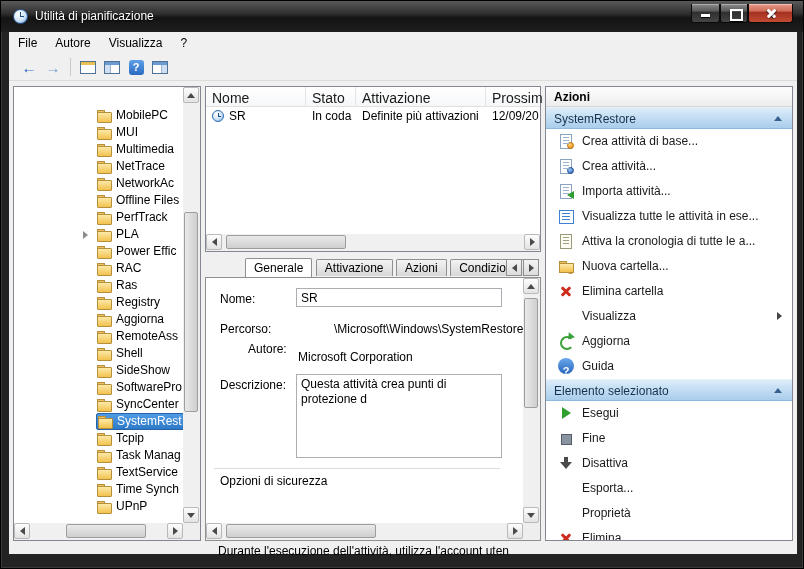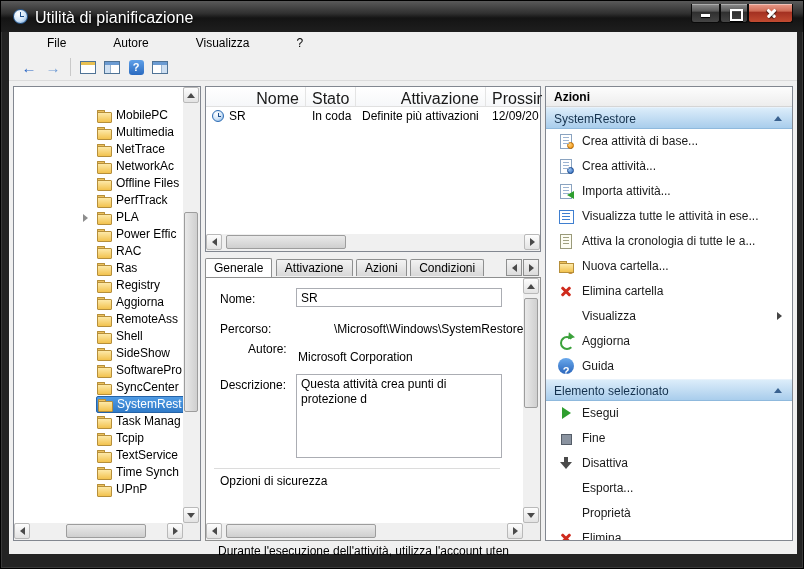--- a/index.html
+++ b/index.html
@@ -10,39 +10,39 @@
             box-shadow:inset 0 0 0 1px rgba(255,255,255,.10); }
 
   
   .titlebar { position:absolute; left:0; top:0; right:0; height:31px;
               background:linear-gradient(#5a5a5a,#303030 40%,#141414 55%,#1e1e1e); }
   .title-icon { position:absolute; left:12px; top:8px; width:15px; height:15px; border-radius:50%;
                 background:radial-gradient(circle at 35% 30%, #fff, #cfe3f7 55%, #5e97d2);
                 border:1px solid #27588f; }
   .title-icon::before { content:""; position:absolute; left:6px; top:2px; width:1px; height:5px; background:#1d4f8c; }
   .title-icon::after  { content:""; position:absolute; left:6px; top:6px; width:4px; height:1px; background:#1d4f8c; }
-  .title-text { position:absolute; left:34px; top:8px; font-size:16px; color:#fff;
+  .title-text { position:absolute; left:34px; top:8px; font-size:12px; color:#fff;
                 text-shadow:0 1px 2px #000; white-space:nowrap; }
   .caption { position:absolute; right:10px; top:0; height:22px; display:flex; }
   .win-btn { height:19px; margin-top:3px; border:1px solid #0a0a0a; border-top:none;
              border-radius:0 0 3px 3px; position:relative;
              background:linear-gradient(#8d8d8d,#585858 40%,#2f2f2f 45%,#454545);
              box-shadow:inset 0 1px 0 rgba(255,255,255,.3); }
   .btn-min { width:29px; } .btn-max { width:28px; }
   .btn-close { width:45px; background:linear-gradient(#e99b8a,#cf6c56 40%,#a33021 45%,#c24b31);
                box-shadow:inset 0 1px 0 rgba(255,255,255,.4); }
   .btn-min::before { content:""; position:absolute; left:9px; bottom:5px; width:9px; height:3px; background:#fff; box-shadow:0 1px 1px #000; }
   .btn-max::before { content:""; position:absolute; left:9px; top:5px; width:9px; height:8px; border:2px solid #fff; box-shadow:0 1px 1px #000; }
   .btn-close::before,.btn-close::after { content:""; position:absolute; left:17px; top:8px; width:11px; height:2.5px; background:#fff; border-radius:1px; box-shadow:0 1px 1px rgba(0,0,0,.6); }
   .btn-close::before { transform:rotate(45deg); } .btn-close::after { transform:rotate(-45deg); }
 
   
   .menubar { position:absolute; left:8px; top:31px; width:788px; height:22px; background:#f0f0f0;
              display:flex; align-items:center; font-size:12px; color:#000; }
-  .menu-item { padding:2px 9px;margin-left:29px; }
+  .menu-item { padding:2px 9px; }
   .toolbar { position:absolute; left:8px; top:53px; width:788px; height:27px; background:#f0f0f0;
              border-bottom:1px solid #dcdcdc; display:flex; align-items:center; padding-left:8px; }
   .tb-btn { width:24px; height:22px; display:flex; align-items:center; justify-content:center; border-radius:2px; }
   .nav-arrow { font-size:15px; font-weight:bold; color:#2a66c4; }
   .nav-fwd { color:#6f9bd4; }
   .tsep { width:1px; height:18px; background:#c9c9c9; margin:0 5px; }
   .tb-win { width:16px; height:13px; border:1px solid #4f7396; background:#fff; position:relative; }
   .tb-win::before { content:""; position:absolute; left:0; right:0; top:0; height:3px; background:#6b9bd2; }
   .tb-win.gold::before { background:#e8c052; }
   .tb-win.left-pane::after  { content:""; position:absolute; left:0; top:3px; bottom:0; width:5px; background:#cfe0f2; border-right:1px solid #9ab4cf; }
@@ -79,37 +79,37 @@
   .tfold::before { content:""; position:absolute; left:0; top:1px; width:6px; height:3px; background:#edc25e;
                    border:1px solid #b68f3a; border-bottom:none; border-radius:1px 1px 0 0; }
   .tfold::after { content:""; position:absolute; left:0; top:3px; width:13px; height:9px;
                   background:linear-gradient(#fde9a8,#f2c24e); border:1px solid #b68f3a; border-radius:1px; }
   .trow.sel .tin { background:linear-gradient(#4f9be4,#2f7ac8); border:1px solid #2463a8; color:#fff; }
 
   
   .task-panel { left:196px; top:5px; width:336px; height:166px; }
   .lv-header { position:absolute; left:0; top:0; right:0; height:20px; display:flex;
                background:linear-gradient(#ffffff,#f6f7f9); border-bottom:1px solid #e0e0e0; }
-  .col-h { border-right:1px solid #e4e4e4; padding:3px 6px; font-size:16px; color:#1a1a1a;
-           white-space:nowrap; overflow:hidden; flex:0 0 auto;text-align:right; }
+  .col-h { border-right:1px solid #e4e4e4; padding:3px 6px; font-size:14px; color:#1a1a1a;
+           white-space:nowrap; overflow:hidden; flex:0 0 auto; }
   .lv-row { position:absolute; left:0; top:20px; right:0; height:18px; display:flex; align-items:center;
             font-size:12px; white-space:nowrap; }
   .lv-cell { padding:0 6px; overflow:hidden; flex:0 0 auto; }
   .clock { display:inline-block; width:12px; height:12px; border-radius:50%; margin-right:5px; vertical-align:-2px;
            background:radial-gradient(circle at 35% 30%, #fff, #cfe3f7 55%, #6ea3d8); border:1px solid #2d6cb4; position:relative; }
   .clock::before { content:""; position:absolute; left:5px; top:2px; width:1px; height:4px; background:#1d4f8c; }
   .clock::after  { content:""; position:absolute; left:5px; top:5px; width:3px; height:1px; background:#1d4f8c; }
 
   
   .details-panel { left:196px; top:175px; width:336px; height:285px; background:transparent; border:none; }
   .tabstrip { position:absolute; left:0; top:0; right:0; height:21px; overflow:hidden; }
   .tab { display:inline-block; margin-top:3px; height:17px; line-height:16px; padding:0 8px;
          background:linear-gradient(#f3f3f3,#d8d8d8); border:1px solid #8e8f8f; border-bottom:none;
          border-radius:2px 2px 0 0; font-size:12px; margin-right:-1px; position:relative; z-index:1; }
-  .tab.active { margin-top:1px; height:20px; line-height:19px; background:#fff; z-index:3; }
+  .tab.active { margin-top:1px; height:20px; line-height:19px; background:#fff; z-index:3;margin-left:40px; }
   .tab-spins { position:absolute; right:2px; top:3px; display:flex; z-index:4; }
   .tab-spin { width:16px; height:17px; border:1px solid #8e8f8f; background:linear-gradient(#f4f4f4,#dcdcdc);
               display:flex; align-items:center; justify-content:center; margin-left:1px; }
   .page { position:absolute; left:0; top:21px; right:0; bottom:0; background:#fff; border:1px solid #8e8f8f; }
   .fld-label { position:absolute; left:14px; font-size:12px; color:#000; }
   .fld-value { position:absolute; left:92px; font-size:12px; color:#000; white-space:nowrap; }
   .textbox { position:absolute; left:90px; width:206px; background:#fff; border:1px solid #abadb3;
              font-size:12px; padding:2px 4px; overflow:hidden; white-space:nowrap; }
   .descbox { top:96px; height:84px; white-space:normal; line-height:15px; }
   .sec-line { position:absolute; left:8px; right:40px; top:190px; border-top:1px solid #dcdcdc; }
@@ -206,20 +206,24 @@
   <div class="workspace">
 
     <div class="panel tree-panel">
       <div class="tree-view">
         <div class="trow"><span class="tin">
               <span class="tfold"></span>
               <span>MobilePC</span>
             </span></div>
         <div class="trow"><span class="tin">
               <span class="tfold"></span>
+              <span>MUI</span>
+            </span></div>
+        <div class="trow"><span class="tin">
+              <span class="tfold"></span>
               <span>Multimedia</span>
             </span></div>
         <div class="trow"><span class="tin">
               <span class="tfold"></span>
               <span>NetTrace</span>
             </span></div>
         <div class="trow"><span class="tin">
               <span class="tfold"></span>
               <span>NetworkAc</span>
             </span></div>
@@ -274,25 +278,25 @@
         <div class="trow"><span class="tin">
               <span class="tfold"></span>
               <span>SyncCenter</span>
             </span></div>
         <div class="trow sel"><span class="tin">
               <span class="tfold"></span>
               <span>SystemRest</span>
             </span></div>
         <div class="trow"><span class="tin">
               <span class="tfold"></span>
+              <span>Tcpip</span>
+            </span></div>
+        <div class="trow"><span class="tin">
+              <span class="tfold"></span>
               <span>Task Manag</span>
-            </span></div>
-        <div class="trow"><span class="tin">
-              <span class="tfold"></span>
-              <span>Tcpip</span>
             </span></div>
         <div class="trow"><span class="tin">
               <span class="tfold"></span>
               <span>TextService</span>
             </span></div>
         <div class="trow"><span class="tin">
               <span class="tfold"></span>
               <span>Time Synch</span>
             </span></div>
         <div class="trow"><span class="tin">

